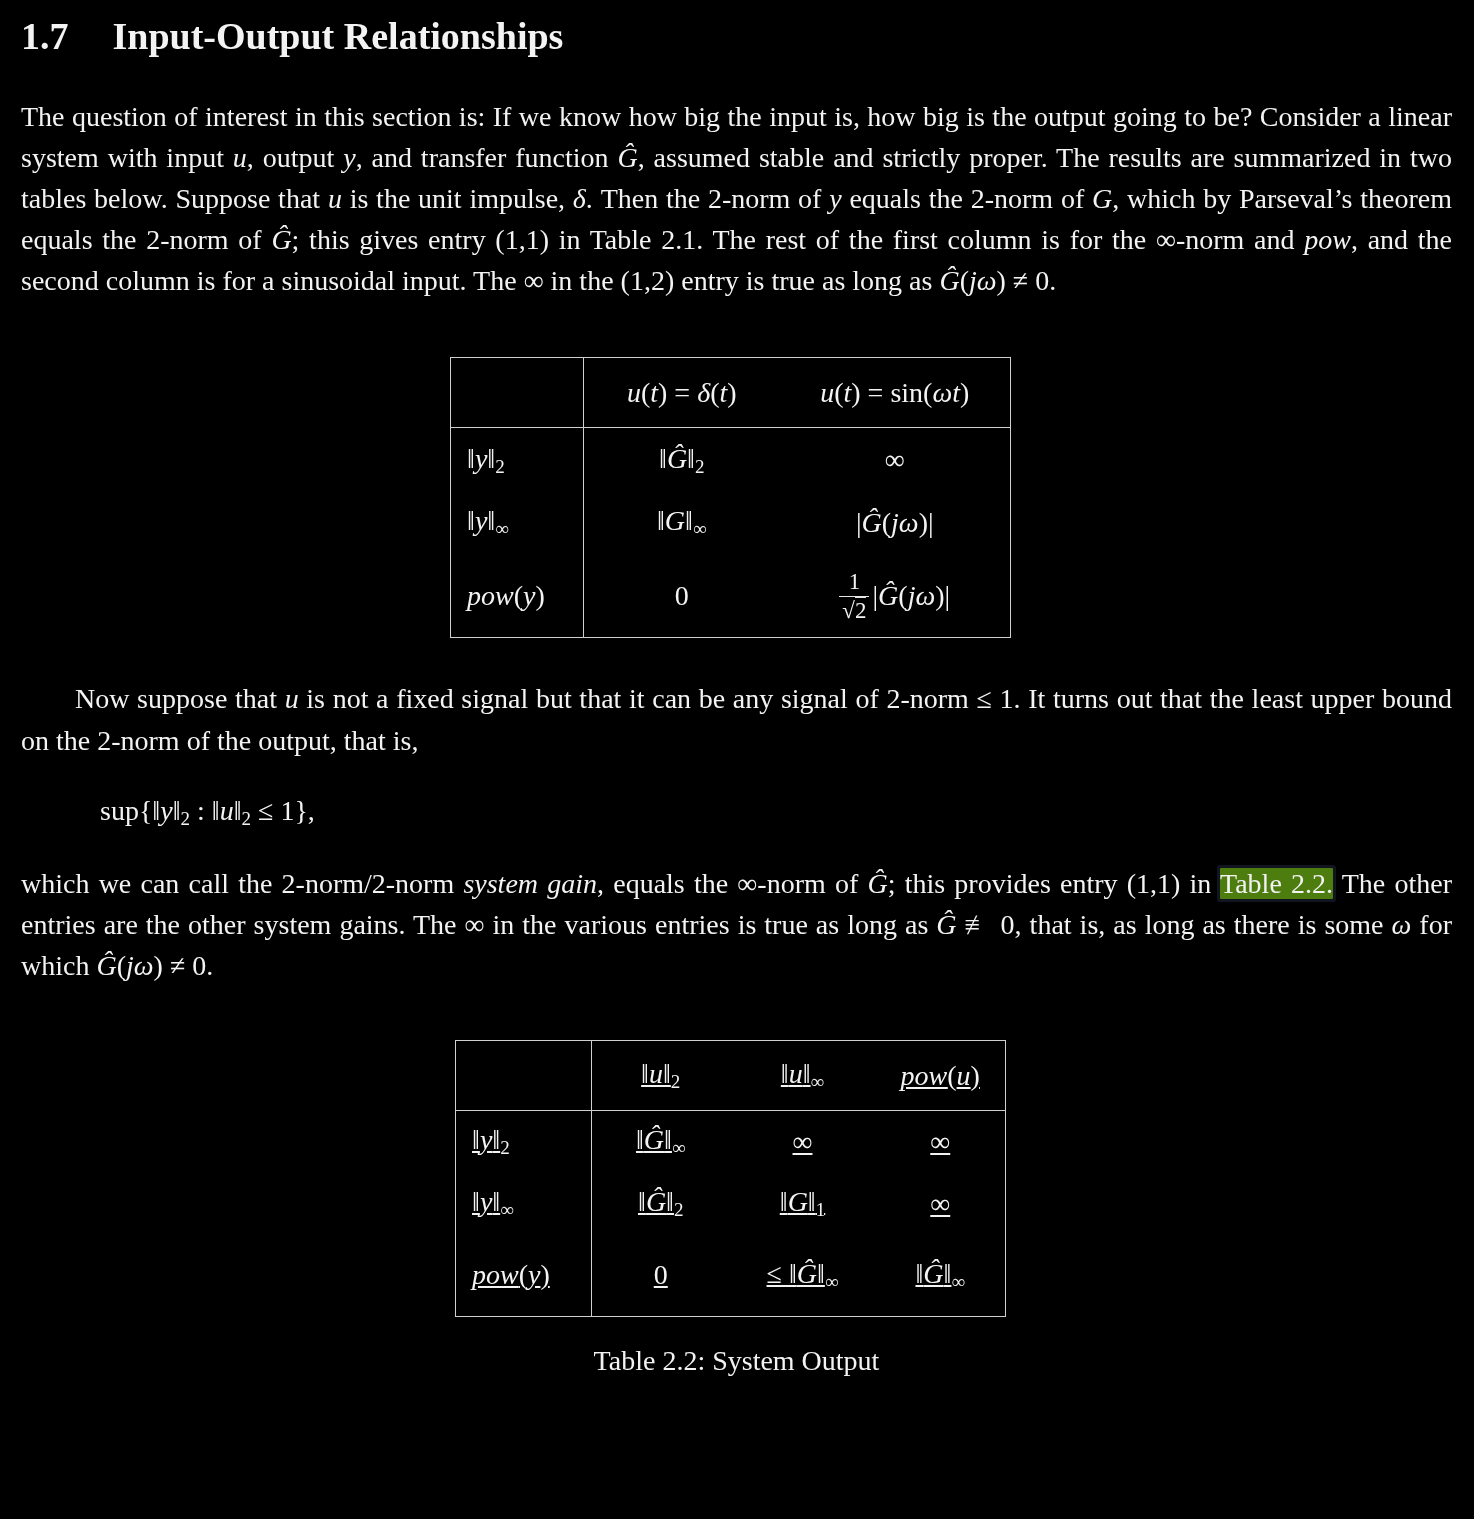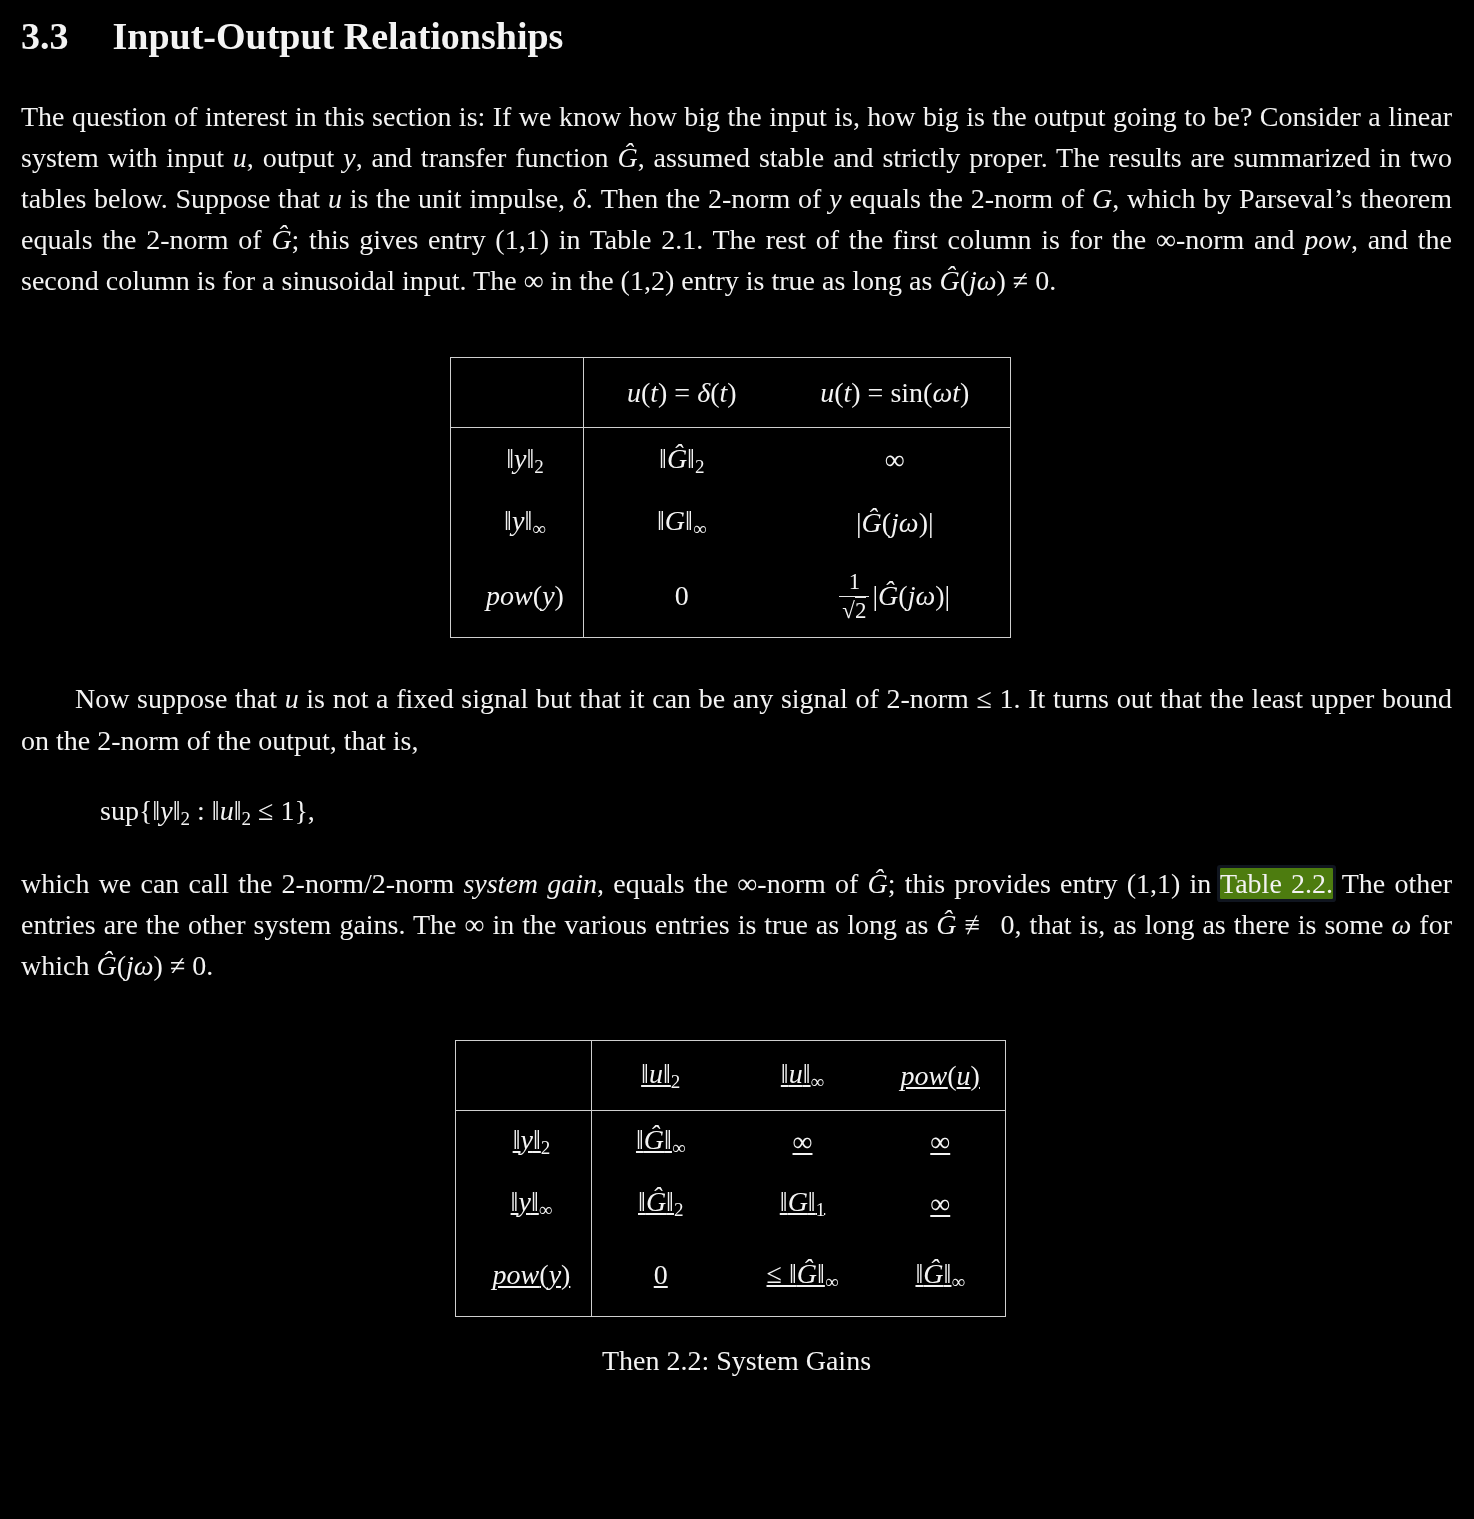--- a/index.html
+++ b/index.html
@@ -27,21 +27,21 @@
   .link { background:#4d7c0f; box-shadow:0 0 0 3px #10151f; border-radius:1px; }
 
   
   table.mtable {
     border-collapse:collapse; table-layout:fixed;
     border:1.5px solid #cfcfcf;
   }
   .mtable th, .mtable td {
     font-weight:normal; vertical-align:middle; text-align:center; padding:0;
   }
-  .mtable .stubcell { text-align:center; padding-left:16px; border-right:1.5px solid #cfcfcf; }
+  .mtable .stubcell { text-align:left; padding-left:16px; border-right:1.5px solid #cfcfcf; }
   .mtable thead tr { border-bottom:1.5px solid #cfcfcf; }
 
   table.t1 { margin:56px 0 0 429px; width:560px; }
   .t1 col.c0 { width:133px; } .t1 col.c1 { width:196px; } .t1 col.c2 { width:231px; }
   .t1 thead tr { height:70px;padding-left:15px; }
   .t1 tbody tr:nth-child(1) { height:64px; }
   .t1 tbody tr:nth-child(2) { height:62px; }
   .t1 tbody tr:nth-child(3) { height:84px; }
 
   table.t2 { margin:54px 0 0 434px; width:550px;text-decoration:underline; }
@@ -64,21 +64,21 @@
   .fden { border-top:1.6px solid #e6e6e6; padding:0 3px; margin-top:1px; }
   .sqarg { border-top:1.3px solid #e6e6e6; }
   .after-frac { vertical-align:middle; }
 </style>
 </head>
 <body>
 
 <div class="page">
 
   <h1 class="heading">
-    <span class="secnum">3.3</span><span>Input-Output Relationships</span>
+    <span class="secnum">1.7</span><span>Input-Output Relationships</span>
   </h1>
 
   <p class="body p1"><span>The question of interest in this section is: If we know how big the input is, how big is the output going to be? Consider a linear system with input </span><span class="i">u</span><span>, output </span><span class="i">y</span><span>, and transfer function </span><span class="i">Ĝ</span><span>, assumed stable and strictly proper. The results are summarized in two tables below. Suppose that </span><span class="i">u</span><span> is the unit impulse, </span><span class="i">δ</span><span>. Then the 2-norm of </span><span class="i">y</span><span> equals the 2-norm of </span><span class="i">G</span><span>, which by Parseval’s theorem equals the 2-norm of </span><span class="i">Ĝ</span><span>; this gives entry (1,1) in Table 2.1. The rest of the first column is for the ∞-norm and </span><span class="i">pow</span><span>, and the second column is for a sinusoidal input. The ∞ in the (1,2) entry is true as long as </span><span class="i">Ĝ</span><span>(</span><span class="i">jω</span><span>) ≠ 0.</span></p>
 
   <table class="mtable t1">
     <colgroup>
         <col class="c0">
         <col class="c1">
         <col class="c2">
       </colgroup>
@@ -150,15 +150,15 @@
       </tr>
       <tr>
         <td class="stubcell"><span class="i">pow</span><span>(</span><span class="i">y</span><span>)</span></td>
         <td><span>0</span></td>
         <td><span>≤ ‖</span><span class="i">Ĝ</span><span>‖</span><span class="sub">∞</span></td>
         <td><span>‖</span><span class="i">Ĝ</span><span>‖</span><span class="sub">∞</span></td>
       </tr>
     </tbody>
   </table>
 
-  <p class="caption cap2"><span>Then 2.2: System Gains</span></p>
+  <p class="caption cap2"><span>Table 2.2: System Output</span></p>
 
 </div>
 
 </body></html>

